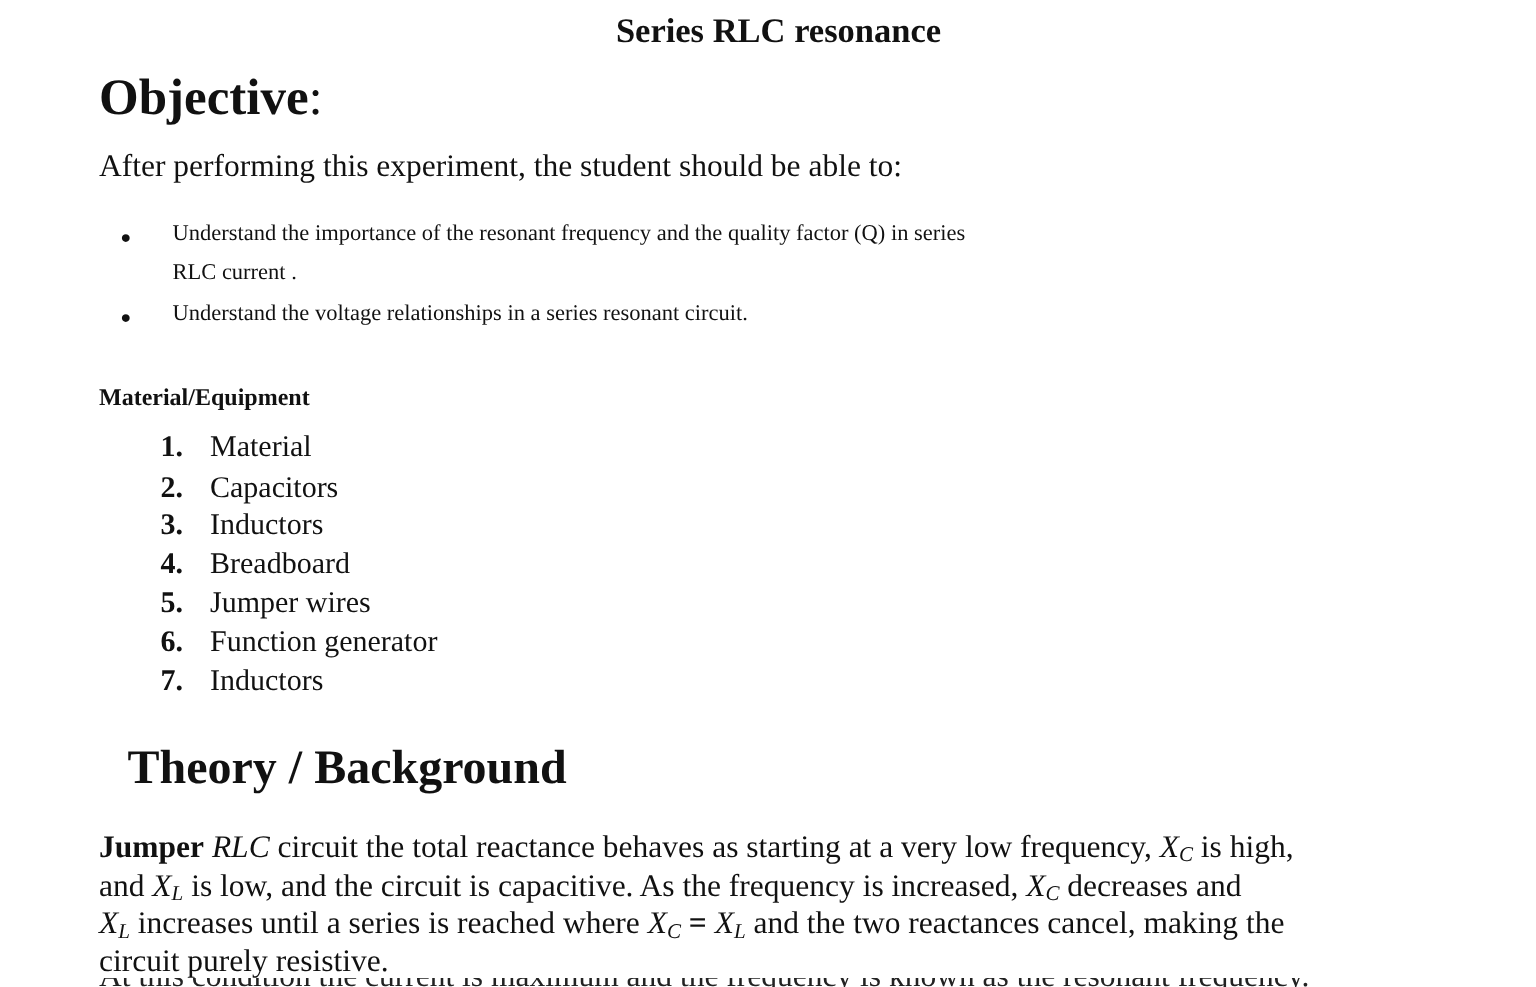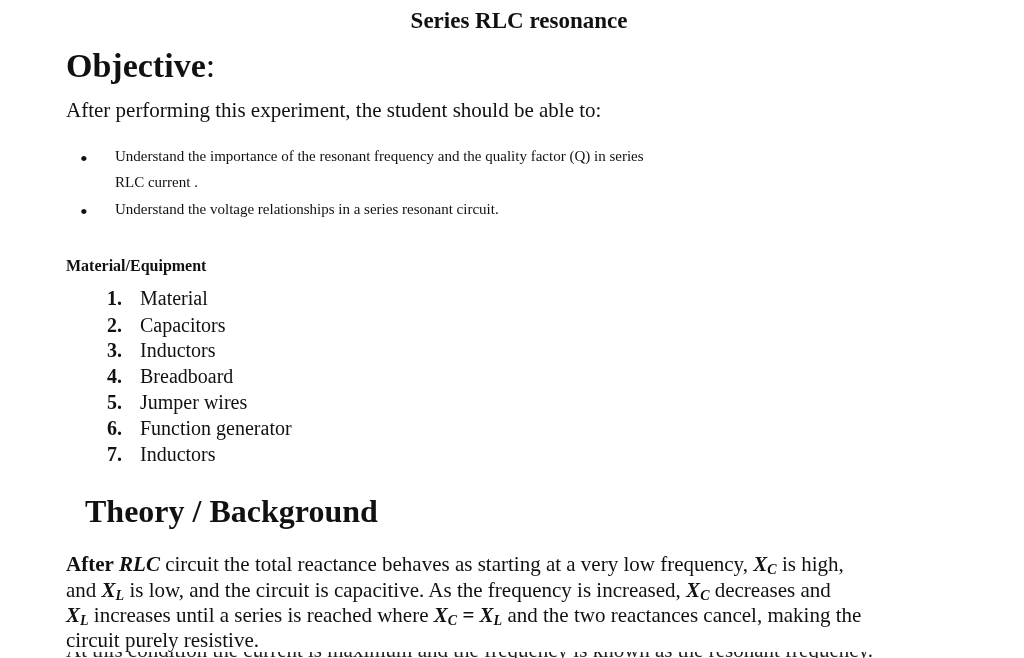--- a/index.html
+++ b/index.html
@@ -12,21 +12,21 @@
   .h-obj { top: 47px; left: 50px; font-weight: bold; font-size: 34px; }
   .h-obj .colon { font-weight: normal; }
   .intro { top: 98px; left: 50px; font-size: 21px; }
   .bullet-dot { left: 64px; font-size: 22px; }
   .bullet-text { left: 99px; font-size: 15px; }
   .h-mat { top: 257px; left: 50px; font-weight: bold; font-size: 16px; }
   .li-num { left: 91px; font-weight: bold; font-size: 20px; width: 24px; text-align: left; }
   .li-text { left: 124px; font-size: 20px; }
   .h-theory { top: 493px; left: 50px; font-weight: bold; font-size: 32px; margin-left: 19px; }
   .para { left: 50px; font-size: 21px; }
-  .para b i, .para i b { font-weight: bold; font-style: italic; }
+  .para b i, .para i b { font-weight: normal; font-style: italic; }
   sub { font-size: 14px; vertical-align: -3px; line-height: 0; }
   .cutline { top: 652px; left: 50px; width: 860px; height: 6px; overflow: hidden; }
   .cutline span { display:block; font-size: 21px; color: #222; margin-top: -14px; }
 </style>
 </head>
 <body>
 
 <div>
   <div class="abs title">Series RLC resonance</div>
 
@@ -52,21 +52,21 @@
   <div class="abs li-text" style="top:365px">Breadboard</div>
   <div class="abs li-num" style="top:391px">5.</div>
   <div class="abs li-text" style="top:391px">Jumper wires</div>
   <div class="abs li-num" style="top:417px">6.</div>
   <div class="abs li-text" style="top:417px">Function generator</div>
   <div class="abs li-num" style="top:443px">7.</div>
   <div class="abs li-text" style="top:443px">Inductors</div>
 
   <div class="abs h-theory">Theory / Background</div>
 
-  <div class="abs para" style="top:552px"><b>After</b> <b><i>RLC</i></b><span> circuit the total reactance behaves as starting at a very low frequency, </span><b><i><span>X</span><sub>C</sub></i></b><span> is high,</span></div>
+  <div class="abs para" style="top:552px"><b>Jumper</b> <b><i>RLC</i></b><span> circuit the total reactance behaves as starting at a very low frequency, </span><b><i><span>X</span><sub>C</sub></i></b><span> is high,</span></div>
 
   <div class="abs para" style="top:578px"><span>and </span><b><i><span>X</span><sub>L</sub></i></b><span> is low, and the circuit is capacitive. As the frequency is increased, </span><b><i><span>X</span><sub>C</sub></i></b><span> decreases and</span></div>
 
   <div class="abs para" style="top:603px"><b><i><span>X</span><sub>L</sub></i></b><span> increases until a series is reached where </span><b><i><span>X</span><sub>C</sub></i></b><b> = </b><b><i><span>X</span><sub>L</sub></i></b><span> and the two reactances cancel, making the</span></div>
 
   <div class="abs para" style="top:628px">circuit purely resistive.</div>
 
   <div class="abs cutline">
       <span>At this condition the current is maximum and the frequency is known as the resonant frequency.</span>
     </div>

